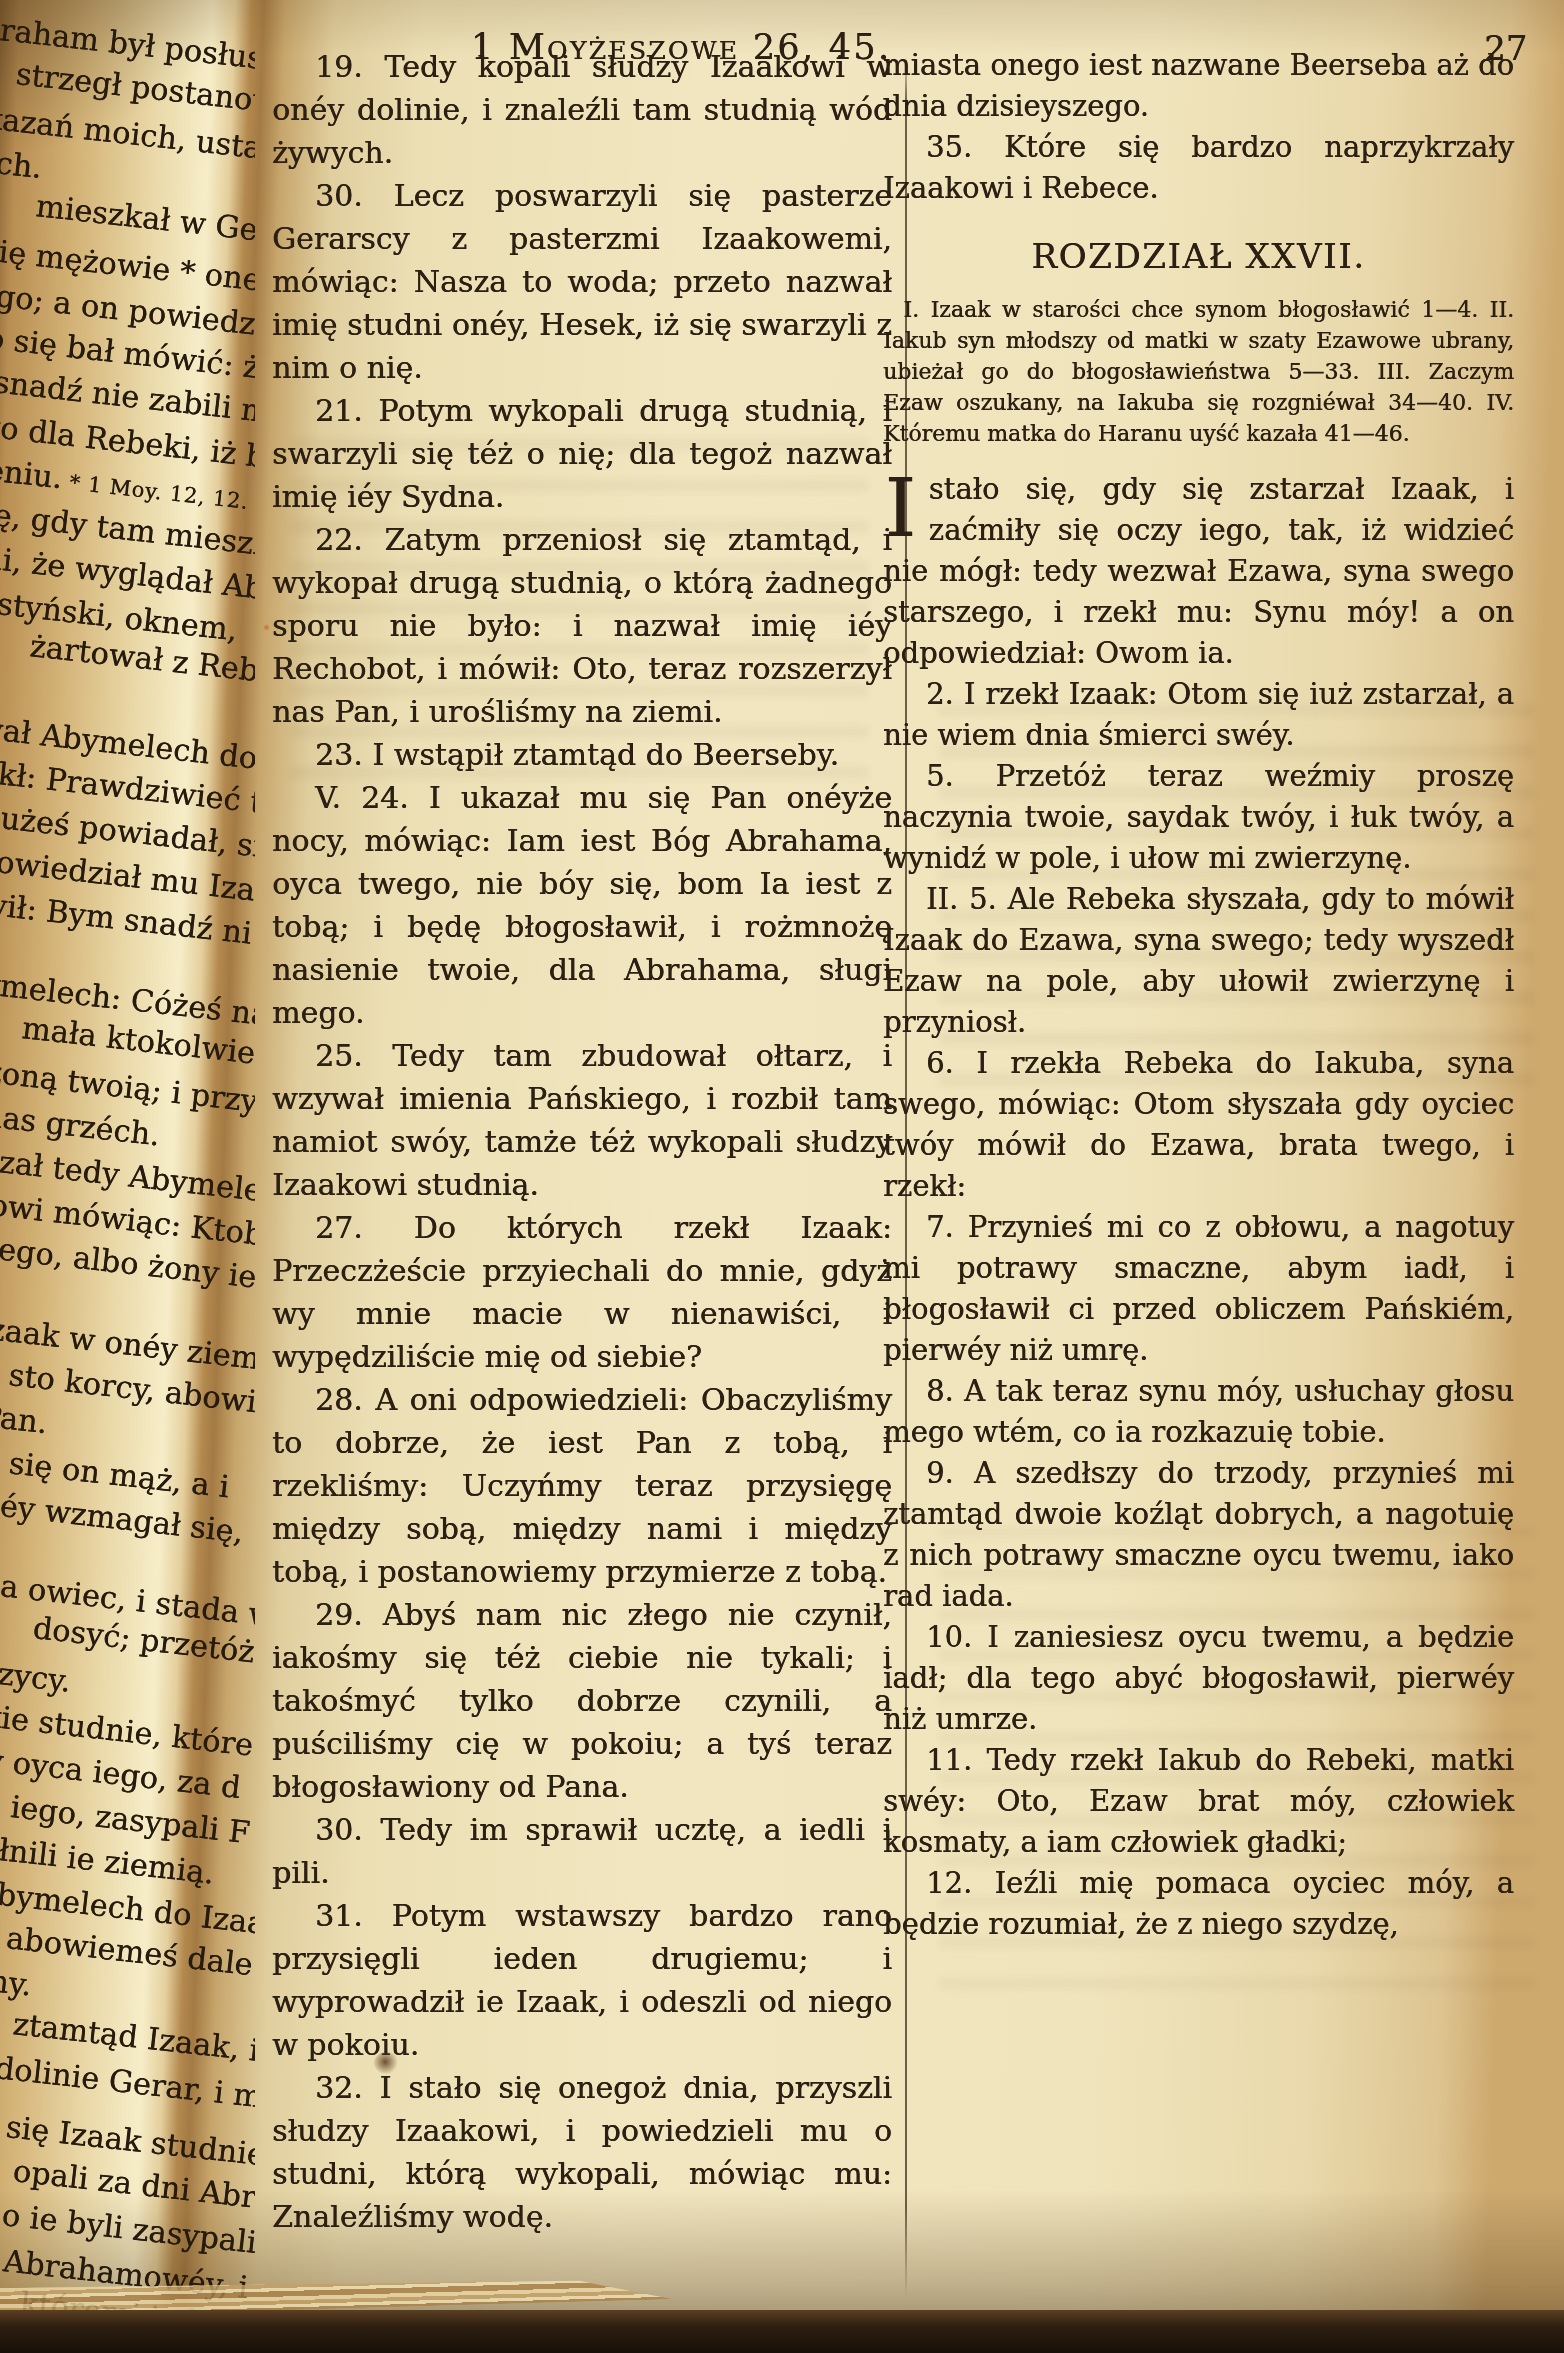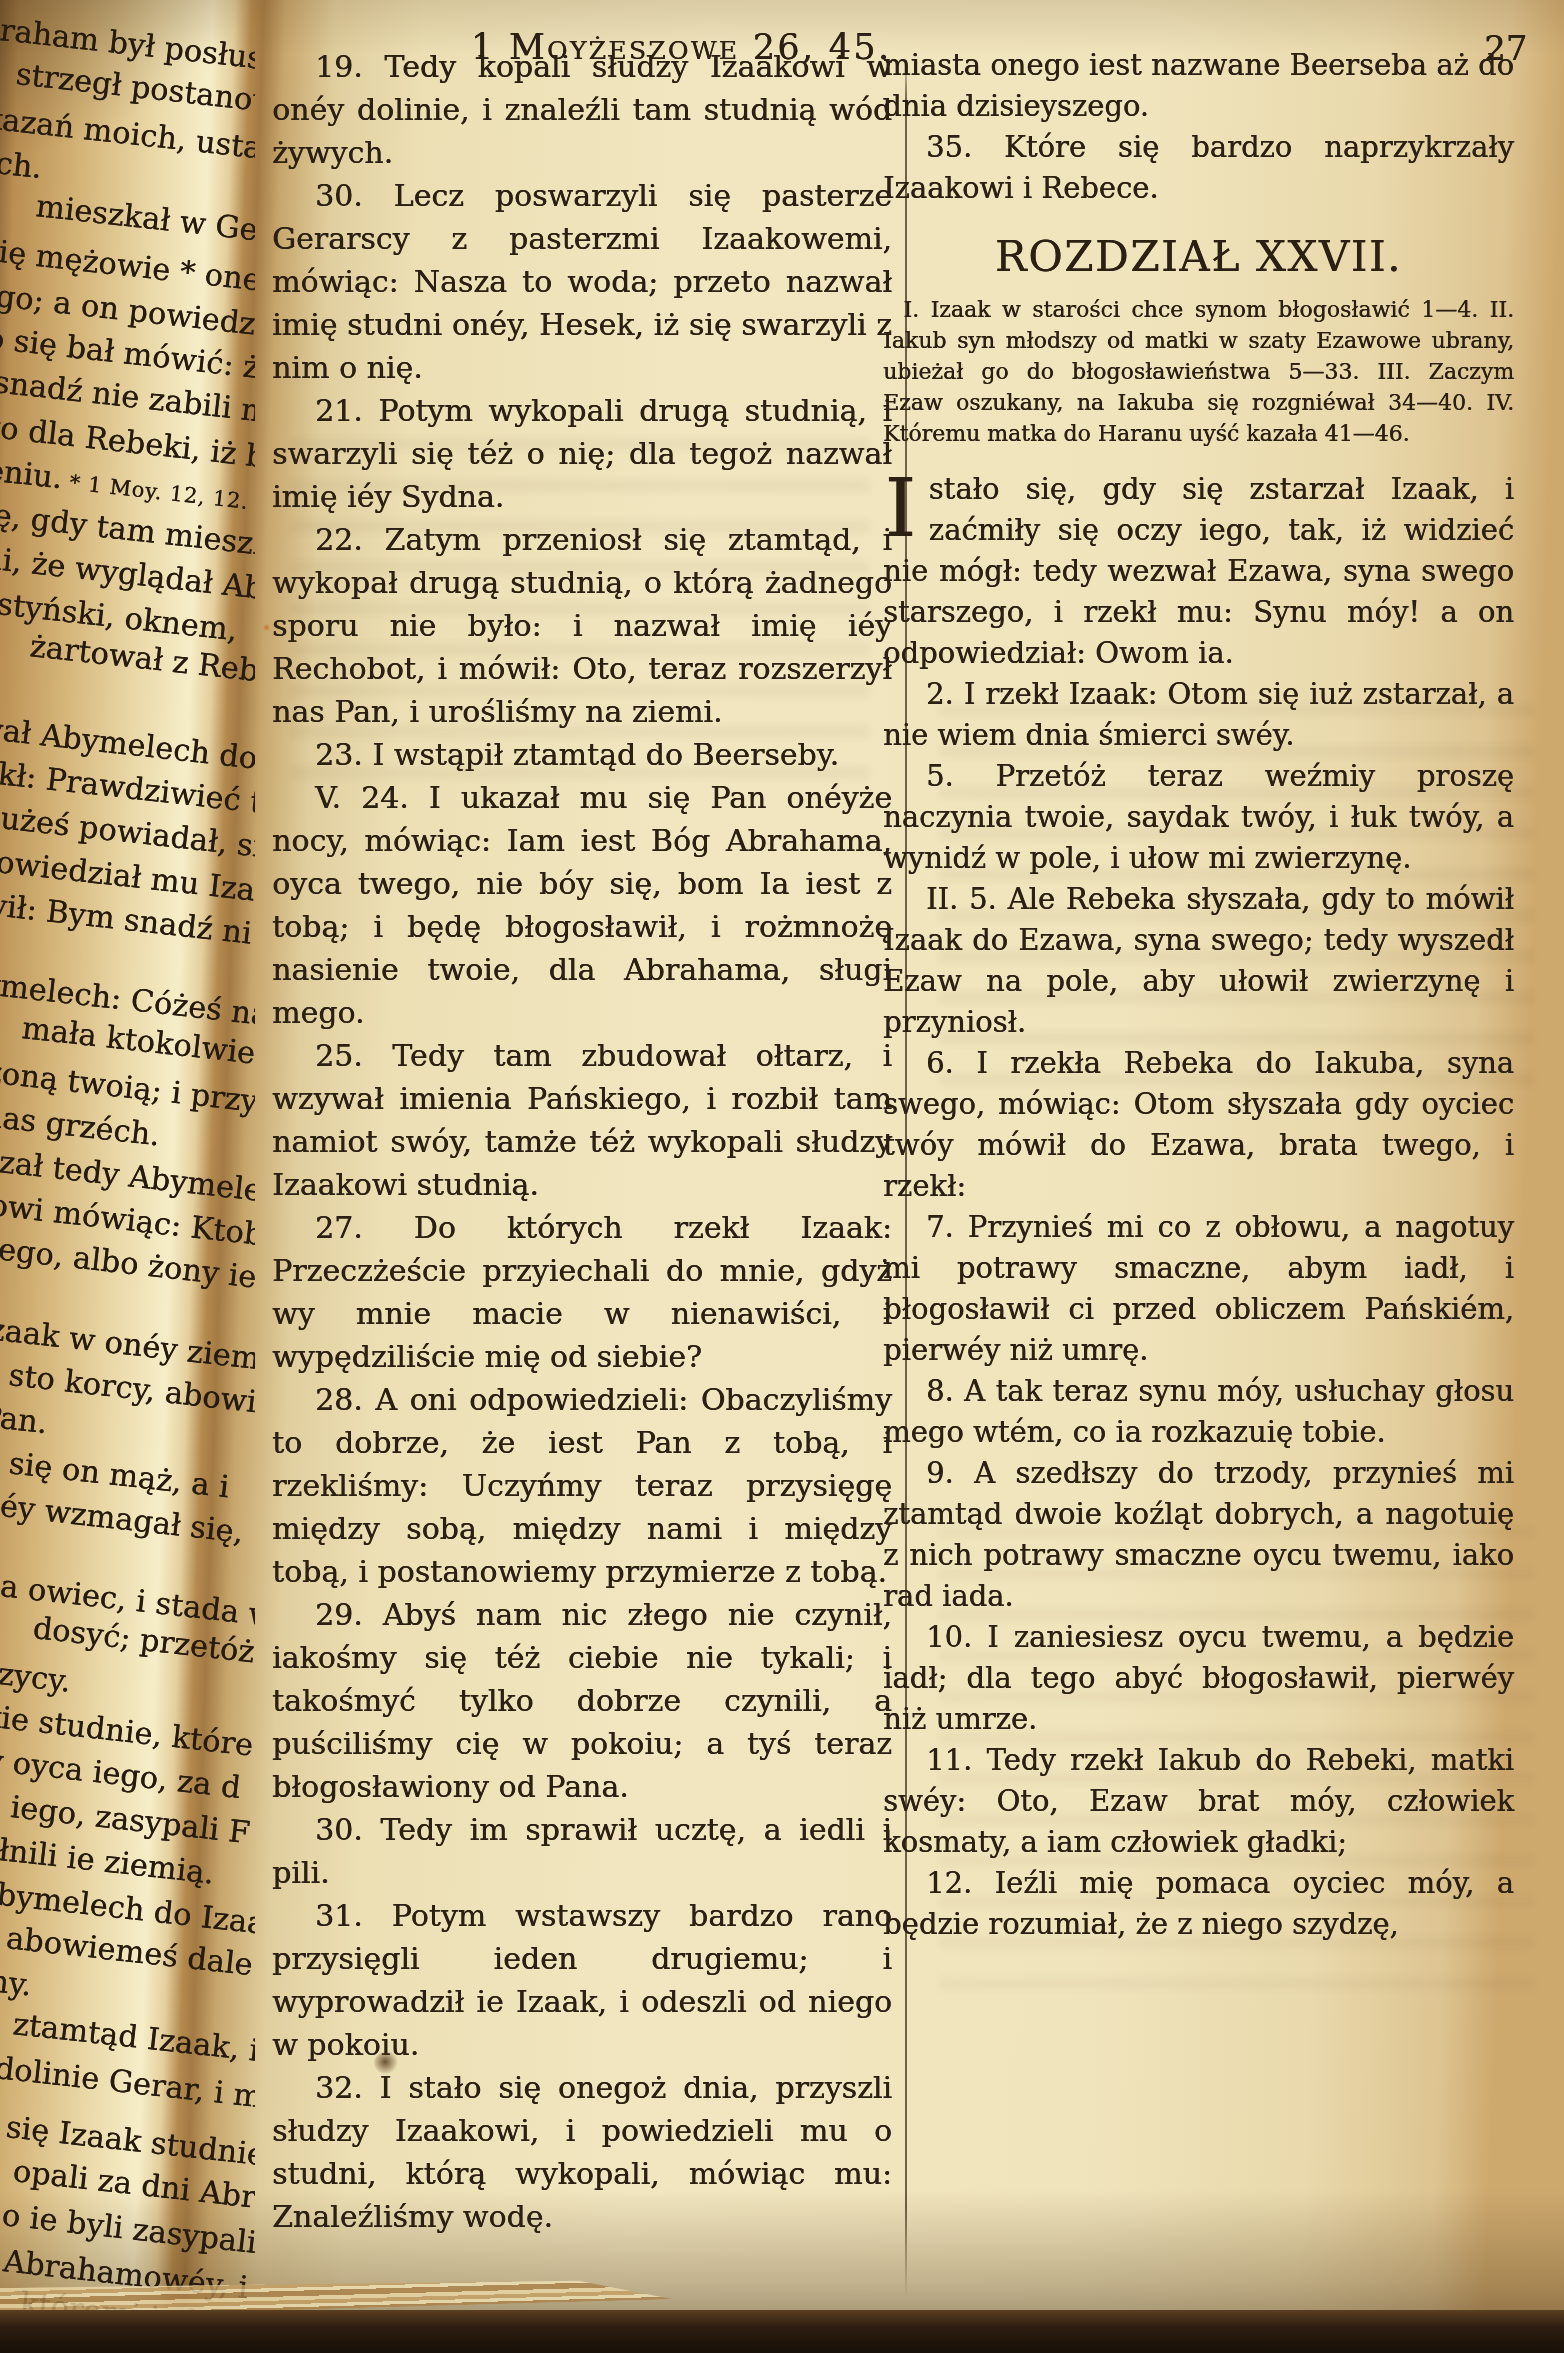--- a/index.html
+++ b/index.html
@@ -38,21 +38,21 @@
   
   .col{ position:absolute; top:45px; }
   .col-mid{ left:272px; width:620px; font-size:30px; line-height:43px; }
   .col-right{ left:883px; width:631px; font-size:29px; line-height:41px; }
   .verse{ margin:0; text-align:justify; }
   .verse.ind{ text-indent:43px; }
   .verse.noind{ text-indent:0; }
 
   .chapter-heading{
     margin:27px 0 17px 0; text-align:center; font-weight:normal;
-    font-size:42px; letter-spacing:1.6px;
+    font-size:34px; letter-spacing:1.6px;
   }
   .summary{
     margin:0 0 20.3px 0; font-size:22px; line-height:31px;
     text-align:justify; text-indent:20.3px;
   }
   .dc{
     float:left; font-size:80px; line-height:69px;
     padding:4.7px 12.5px 0 1.6px;
   }
 

